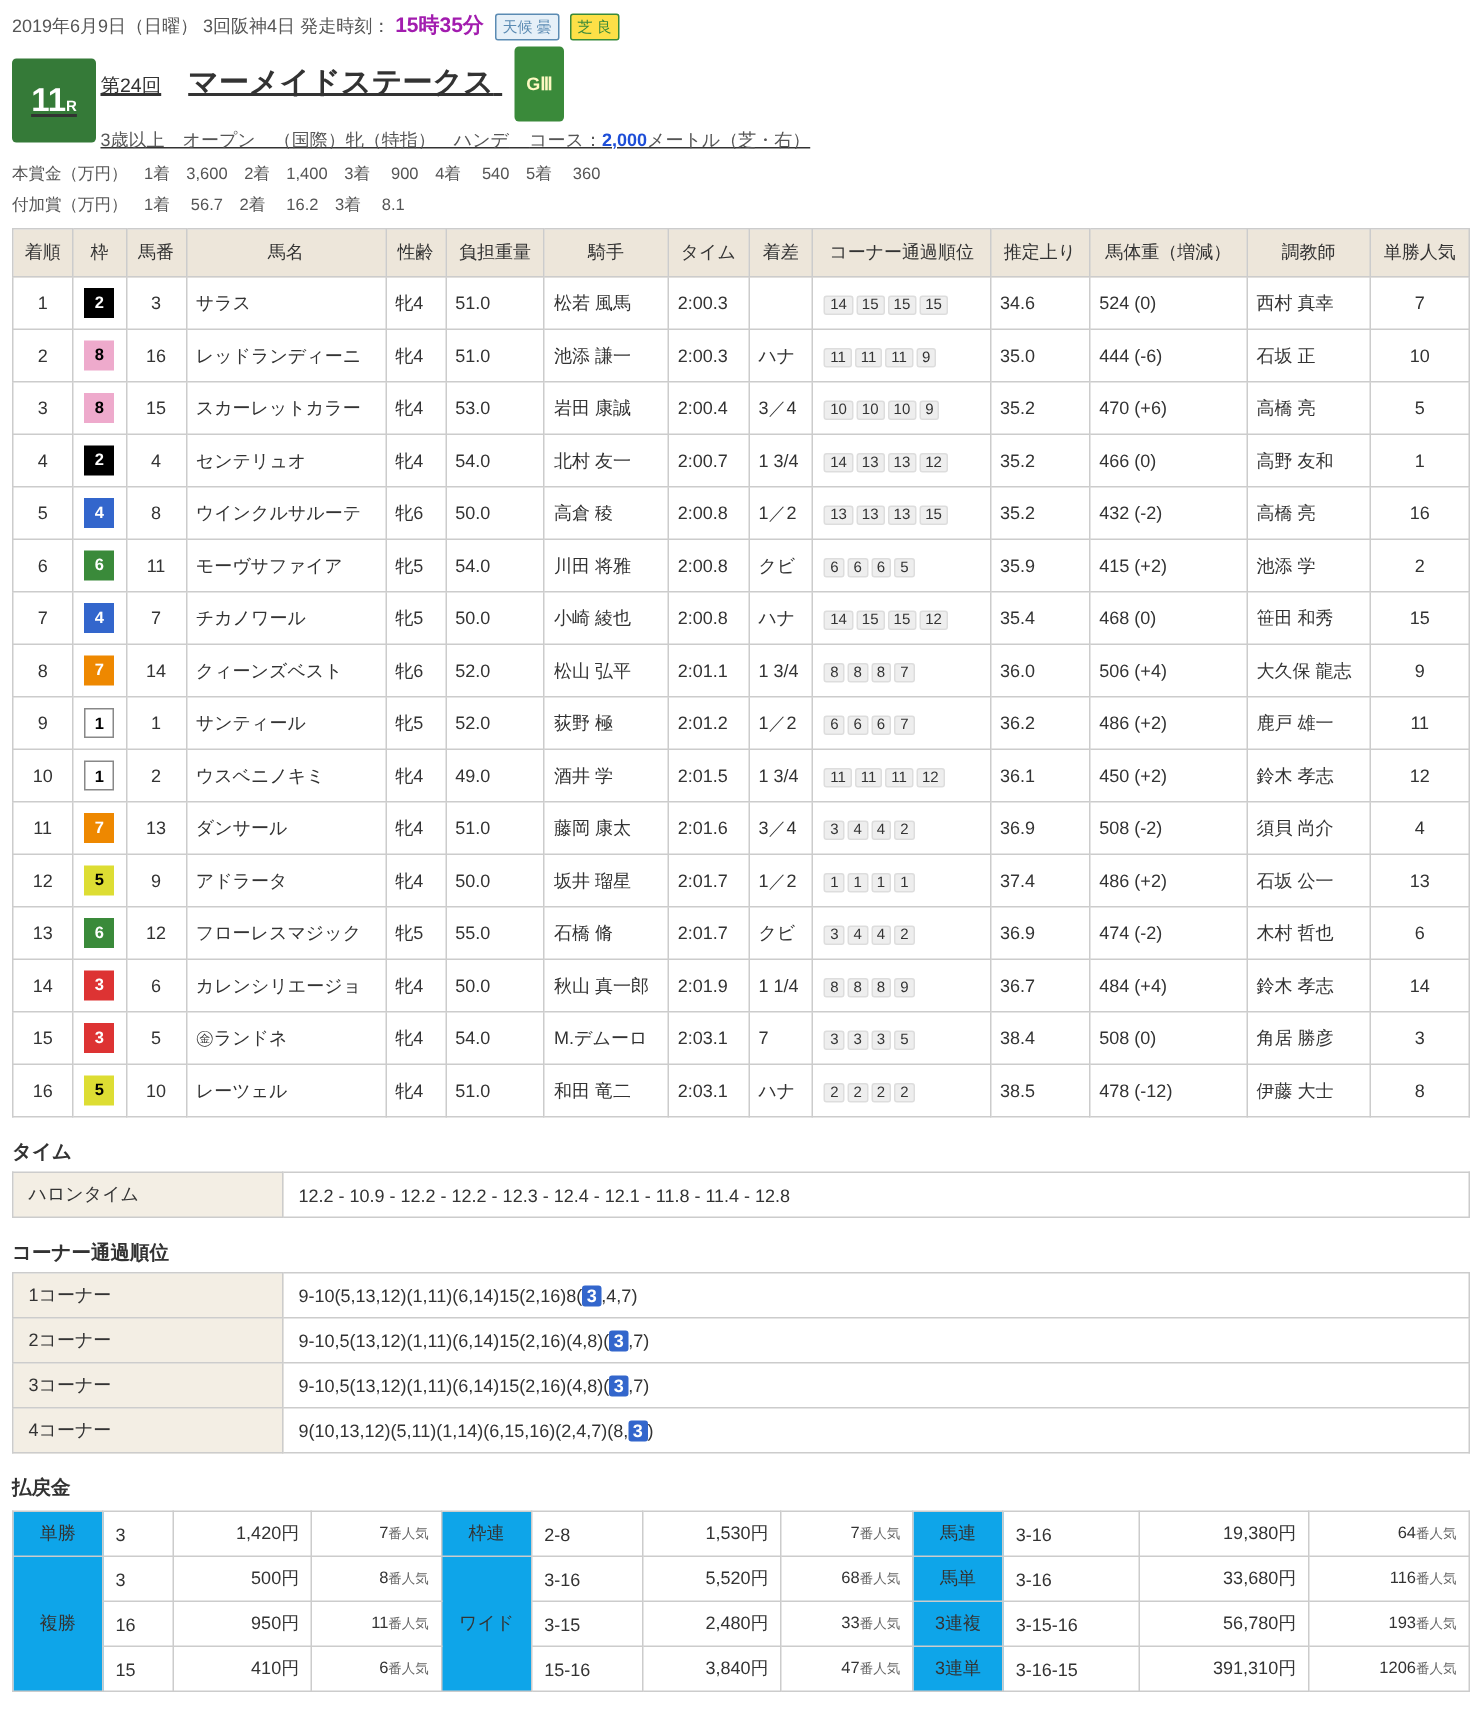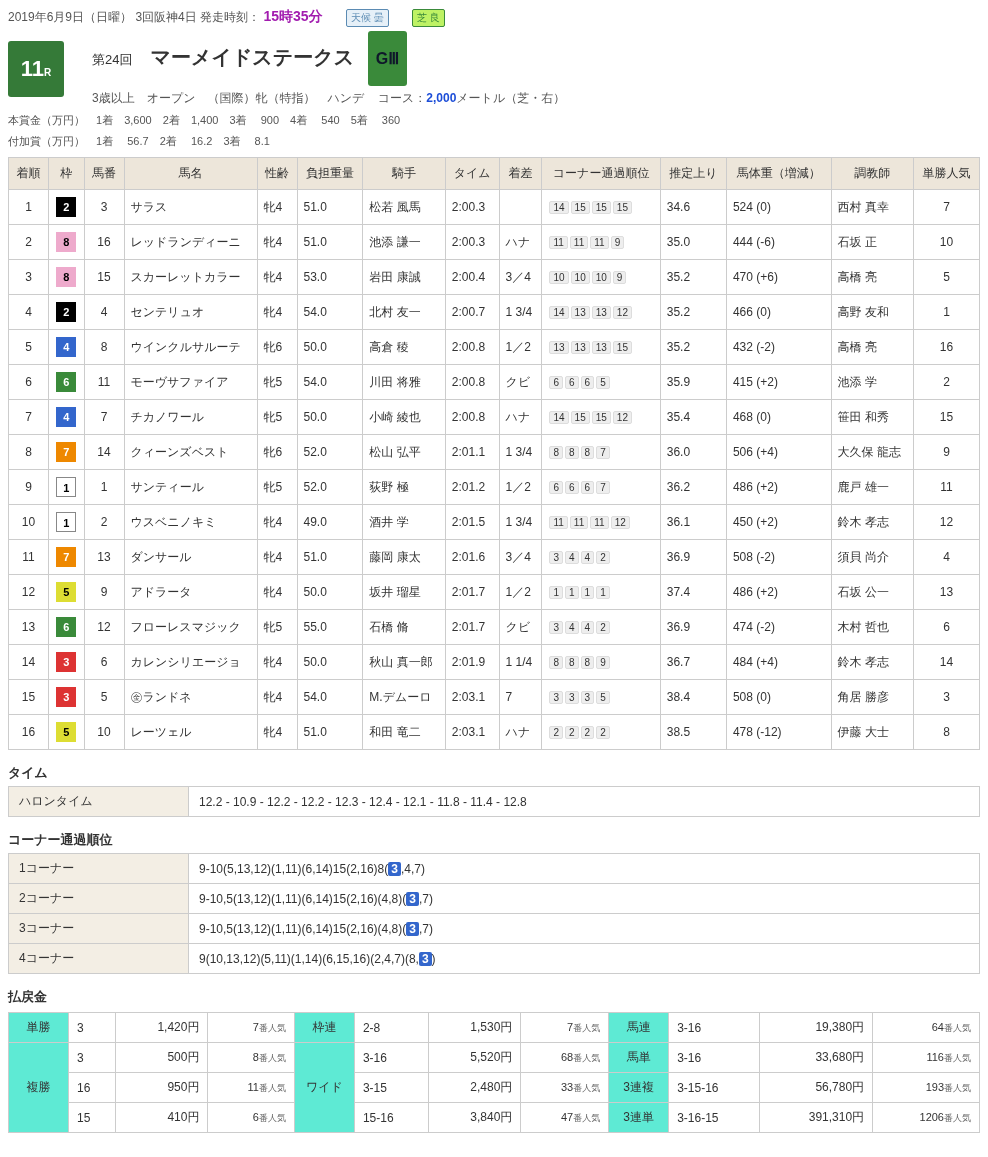--- a/index.html
+++ b/index.html
@@ -7,35 +7,35 @@
     font-family: "Hiragino Kaku Gothic ProN", "Meiryo", sans-serif;
     font-size: 12px;
     color: #333;
     background: #fff;
     margin: 0;
     padding: 8px;
     width: 988px;
   }
   .header-line1 { font-size: 12px; color: #555; margin-bottom: 4px; }
   .header-line1 .bold { font-weight: bold; font-size: 14px; color: #a21caf; }
-  .chip { display: inline-block; padding: 1px 4px; border: 1px solid; font-size: 10px; margin-left: 20px; border-radius: 2px; }
+  .chip { display: inline-block; padding: 1px 4px; border: 1px solid; font-size: 10px; margin-left: 4px; border-radius: 2px; }
   .chip-weather { color: #5b8bb3; border-color: #5b8bb3; background: #e6f0f8; }
-  .chip-turf { color: #3a8a3a; border-color: #3a8a3a; background: #bef264; }
-  .race-title-row { display: flex; align-items: center; gap: 28px; margin-bottom: 4px; }
+  .chip-turf { color: #3a8a3a; border-color: #3a8a3a; background: #fde047; }
+  .race-title-row { display: flex; align-items: center; gap: 3px; margin-bottom: 4px; text-decoration: underline; }
   .race-num-box {
     background: #357a38; color: #fff; font-weight: bold;
     width: 56px; height: 56px; display: flex; flex-direction: column;
     align-items: center; justify-content: center; font-size: 22px;
     border-radius: 3px;
   }
   .race-num-box small { font-size: 10px; }
   .race-title-col { flex: 1; }
   .race-name { font-size: 20px; font-weight: bold; }
   .race-name .pre { font-size: 13px; font-weight: normal; margin-right: 18px; }
-  .grade-badge { display: inline-block; background: #3a8a3a; color: #0f172a; font-size: 16px; font-weight: bold; padding: 18px 8px; border-radius: 3px; margin-left: 8px; vertical-align: middle; }
+  .grade-badge { display: inline-block; background: #3a8a3a; color: #fef9c3; font-size: 12px; font-weight: bold; padding: 18px 8px; border-radius: 3px; margin-left: 8px; vertical-align: middle; }
   .race-sub { font-size: 12px; color: #555; margin-top: 4px; }
   .race-sub .bold { font-weight: bold; color: #1d4ed8; }
   .prize-line { font-size: 11px; color: #555; margin: 6px 0 2px; }
   .prize-line span { display: inline-block; margin-right: 8px; }
   table.results { width: 100%; border-collapse: collapse; margin-top: 8px; }
   table.results th, table.results td {
     border: 1px solid #ccc; padding: 7px 6px; text-align: left; font-size: 12px;
   }
   table.results th { background: #ede6da; font-weight: normal; text-align: center; margin-left: 34px; }
   table.results td.center { text-align: center; }
@@ -53,21 +53,21 @@
   .waku-8 { background: #eac; color: #000; }
   .corner-cell { font-size: 10px; }
   .corner-pos { display: inline-block; background: #eee; border: 1px solid #ddd; padding: 0 3px; margin: 0 1px; border-radius: 2px; font-size: 10px; }
   h3.section { font-size: 13px; font-weight: bold; margin: 14px 0 4px; }
   table.kv { width: 100%; border-collapse: collapse; }
   table.kv th, table.kv td { border: 1px solid #ccc; padding: 6px 10px; font-size: 12px; }
   table.kv th { background: #f3eee4; width: 180px; font-weight: normal; text-align: left; }
   .hl { background: #36c; color: #fff; padding: 0 3px; border-radius: 2px; font-weight: bold; }
   table.payout { width: 100%; border-collapse: collapse; margin-top: 6px; }
   table.payout th, table.payout td { border: 1px solid #ccc; padding: 6px 8px; font-size: 12px; }
-  table.payout th.type { background: #5eead4; font-weight: normal; text-align: center; width: 60px; }
+  table.payout th.type { background: #0ea5e9; font-weight: normal; text-align: center; width: 60px; }
   table.payout td.amt { text-align: right; }
   table.payout td.pop { text-align: right; font-size: 11px; }
   table.payout td.pop small { font-size: 9px; color: #666; }
 </style>
 </head>
 <body>
 
 <div class="header-line1">
   <span>2019年6月9日（日曜）</span>
   <span>3回阪神4日</span>

